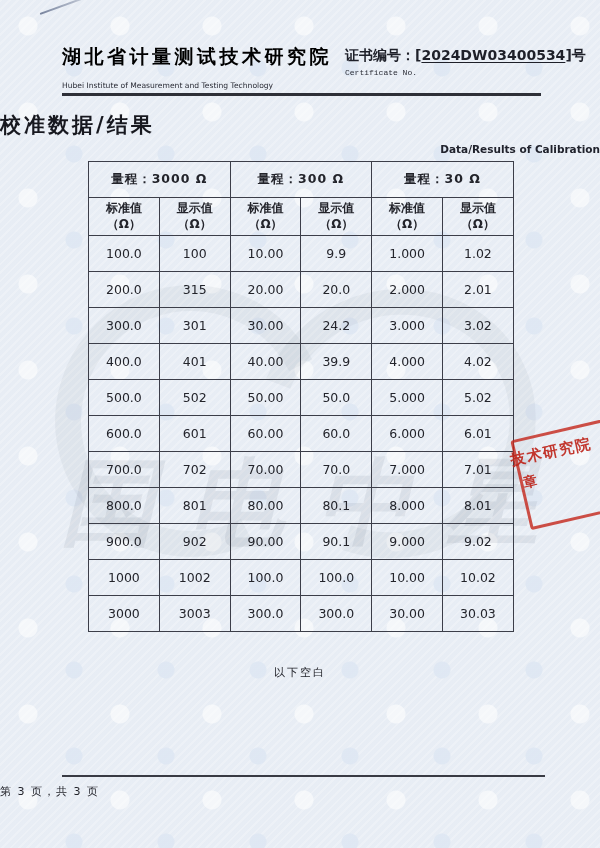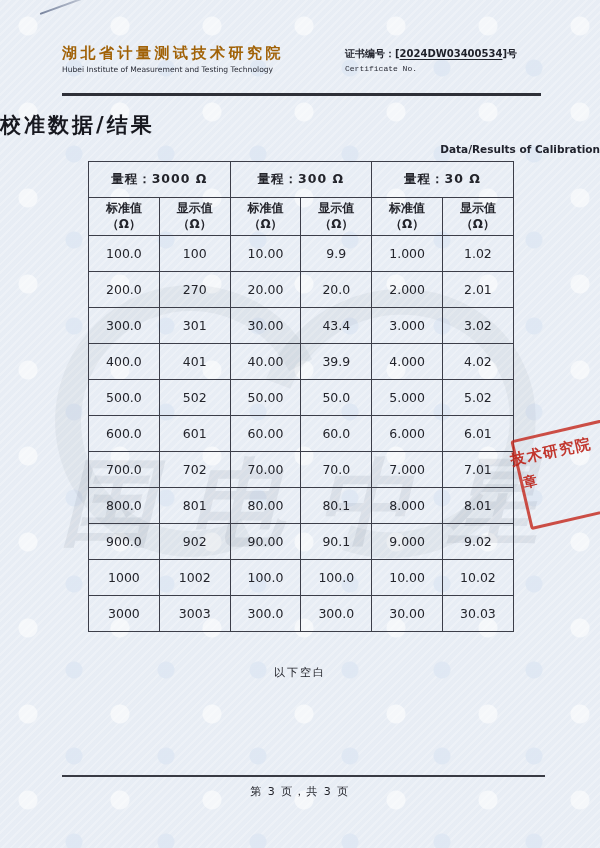--- a/index.html
+++ b/index.html
@@ -9,24 +9,24 @@
     color:#23242b;
     background-color:#e9eef5;
     background-image:
       radial-gradient(circle at 28px 26px, rgba(255,255,255,0.55) 9px, rgba(255,255,255,0) 10px),
       radial-gradient(circle at 74px 68px, rgba(222,231,243,0.9) 8px, rgba(222,231,243,0) 9px),
       repeating-linear-gradient(135deg, rgba(255,255,255,0.18) 0 2px, rgba(226,233,243,0.18) 2px 6px);
     background-size:92px 86px, 92px 86px, auto;
   }
   
   .inst{position:absolute;left:62px;top:44px;}
-  .inst-cn{font-size:15px;font-weight:bold;letter-spacing:3.5px;color:#a16207;}
-  .inst-en{font-size:7.6px;margin-top:2px;color:#2a2c36;}
+  .inst-cn{font-size:19px;font-weight:bold;letter-spacing:3.5px;color:#000000;}
+  .inst-en{font-size:7.6px;margin-top:11px;color:#2a2c36;}
   .cert{position:absolute;left:345px;top:47px;}
-  .cert-line{font-size:10px;font-weight:bold;color:#1e2029;white-space:nowrap;}
+  .cert-line{font-size:14px;font-weight:bold;color:#1e2029;white-space:nowrap;}
   .cert-no{text-decoration:underline;text-underline-offset:2px;}
   .cert-en{font-size:8px;margin-top:3px;color:#2a2c36;font-family:Liberation Mono, monospace;}
   .rule-top{position:absolute;left:62px;top:93px;width:479px;height:3px;background:#2e3038;}
   
   .title-cn{position:absolute;top:111px;left:0;width:100%;text-align:left;
     font-size:21px;font-weight:bold;letter-spacing:3px;color:#17181f;}
   .title-en{position:absolute;top:143px;left:0;width:100%;text-align:right;
     font-size:10.5px;font-weight:bold;color:#20222c;}
   
   .wm{position:absolute;left:0;top:0;width:600px;height:848px;pointer-events:none;font-style:italic;}
@@ -44,21 +44,21 @@
   tr.range-row th{height:35px;font-size:12.5px;font-weight:bold;letter-spacing:1px;}
   tr.colhead-row th{height:37px;font-size:12px;font-weight:bold;line-height:1.3;margin-left:40px;}
   tr.data-row td{height:35px;font-size:12.5px;}
   tr.u-row td{height:34px;font-size:12px;}
   tr.u-row i{font-style:italic;font-family:"DejaVu Serif","Liberation Serif",serif;}
   tr.u-row sub{font-size:7.5px;}
   
   .note{position:absolute;top:665px;left:0;width:100%;text-align:center;
     font-size:11px;letter-spacing:2px;color:#23242b;}
   .rule-bottom{position:absolute;left:62px;top:775px;width:483px;height:2px;background:#393b44;}
-  .footer{position:absolute;top:784px;left:0;width:100%;text-align:center;
+  .footer{position:absolute;top:784px;left:0;width:100%;
     font-size:11px;letter-spacing:1.5px;color:#23242b;}
   
   .stamp{position:absolute;left:519px;top:425px;width:122px;height:86px;
     transform:rotate(-13deg);border:3px solid rgba(197,42,31,0.82);border-radius:3px;}
   .stamp span{position:absolute;color:rgba(190,38,28,0.92);font-weight:bold;white-space:nowrap;}
   .stamp-l1{left:-7px;top:8px;font-size:15px;letter-spacing:1.5px;transform:rotate(1deg);}
   .stamp-l2{left:0px;top:33px;font-size:14px;}
   
   .pen-mark{position:absolute;left:40px;top:13px;width:56px;height:2px;
     background:linear-gradient(90deg, rgba(60,75,110,0.65), rgba(60,75,110,0.15));
@@ -134,31 +134,31 @@
     <tr class="data-row">
       <td>100.0</td>
       <td>100</td>
       <td>10.00</td>
       <td>9.9</td>
       <td>1.000</td>
       <td>1.02</td>
     </tr>
     <tr class="data-row">
       <td>200.0</td>
-      <td>270</td>
+      <td>315</td>
       <td>20.00</td>
       <td>20.0</td>
       <td>2.000</td>
       <td>2.01</td>
     </tr>
     <tr class="data-row">
       <td>300.0</td>
       <td>301</td>
       <td>30.00</td>
-      <td>43.4</td>
+      <td>24.2</td>
       <td>3.000</td>
       <td>3.02</td>
     </tr>
     <tr class="data-row">
       <td>400.0</td>
       <td>401</td>
       <td>40.00</td>
       <td>39.9</td>
       <td>4.000</td>
       <td>4.02</td>

